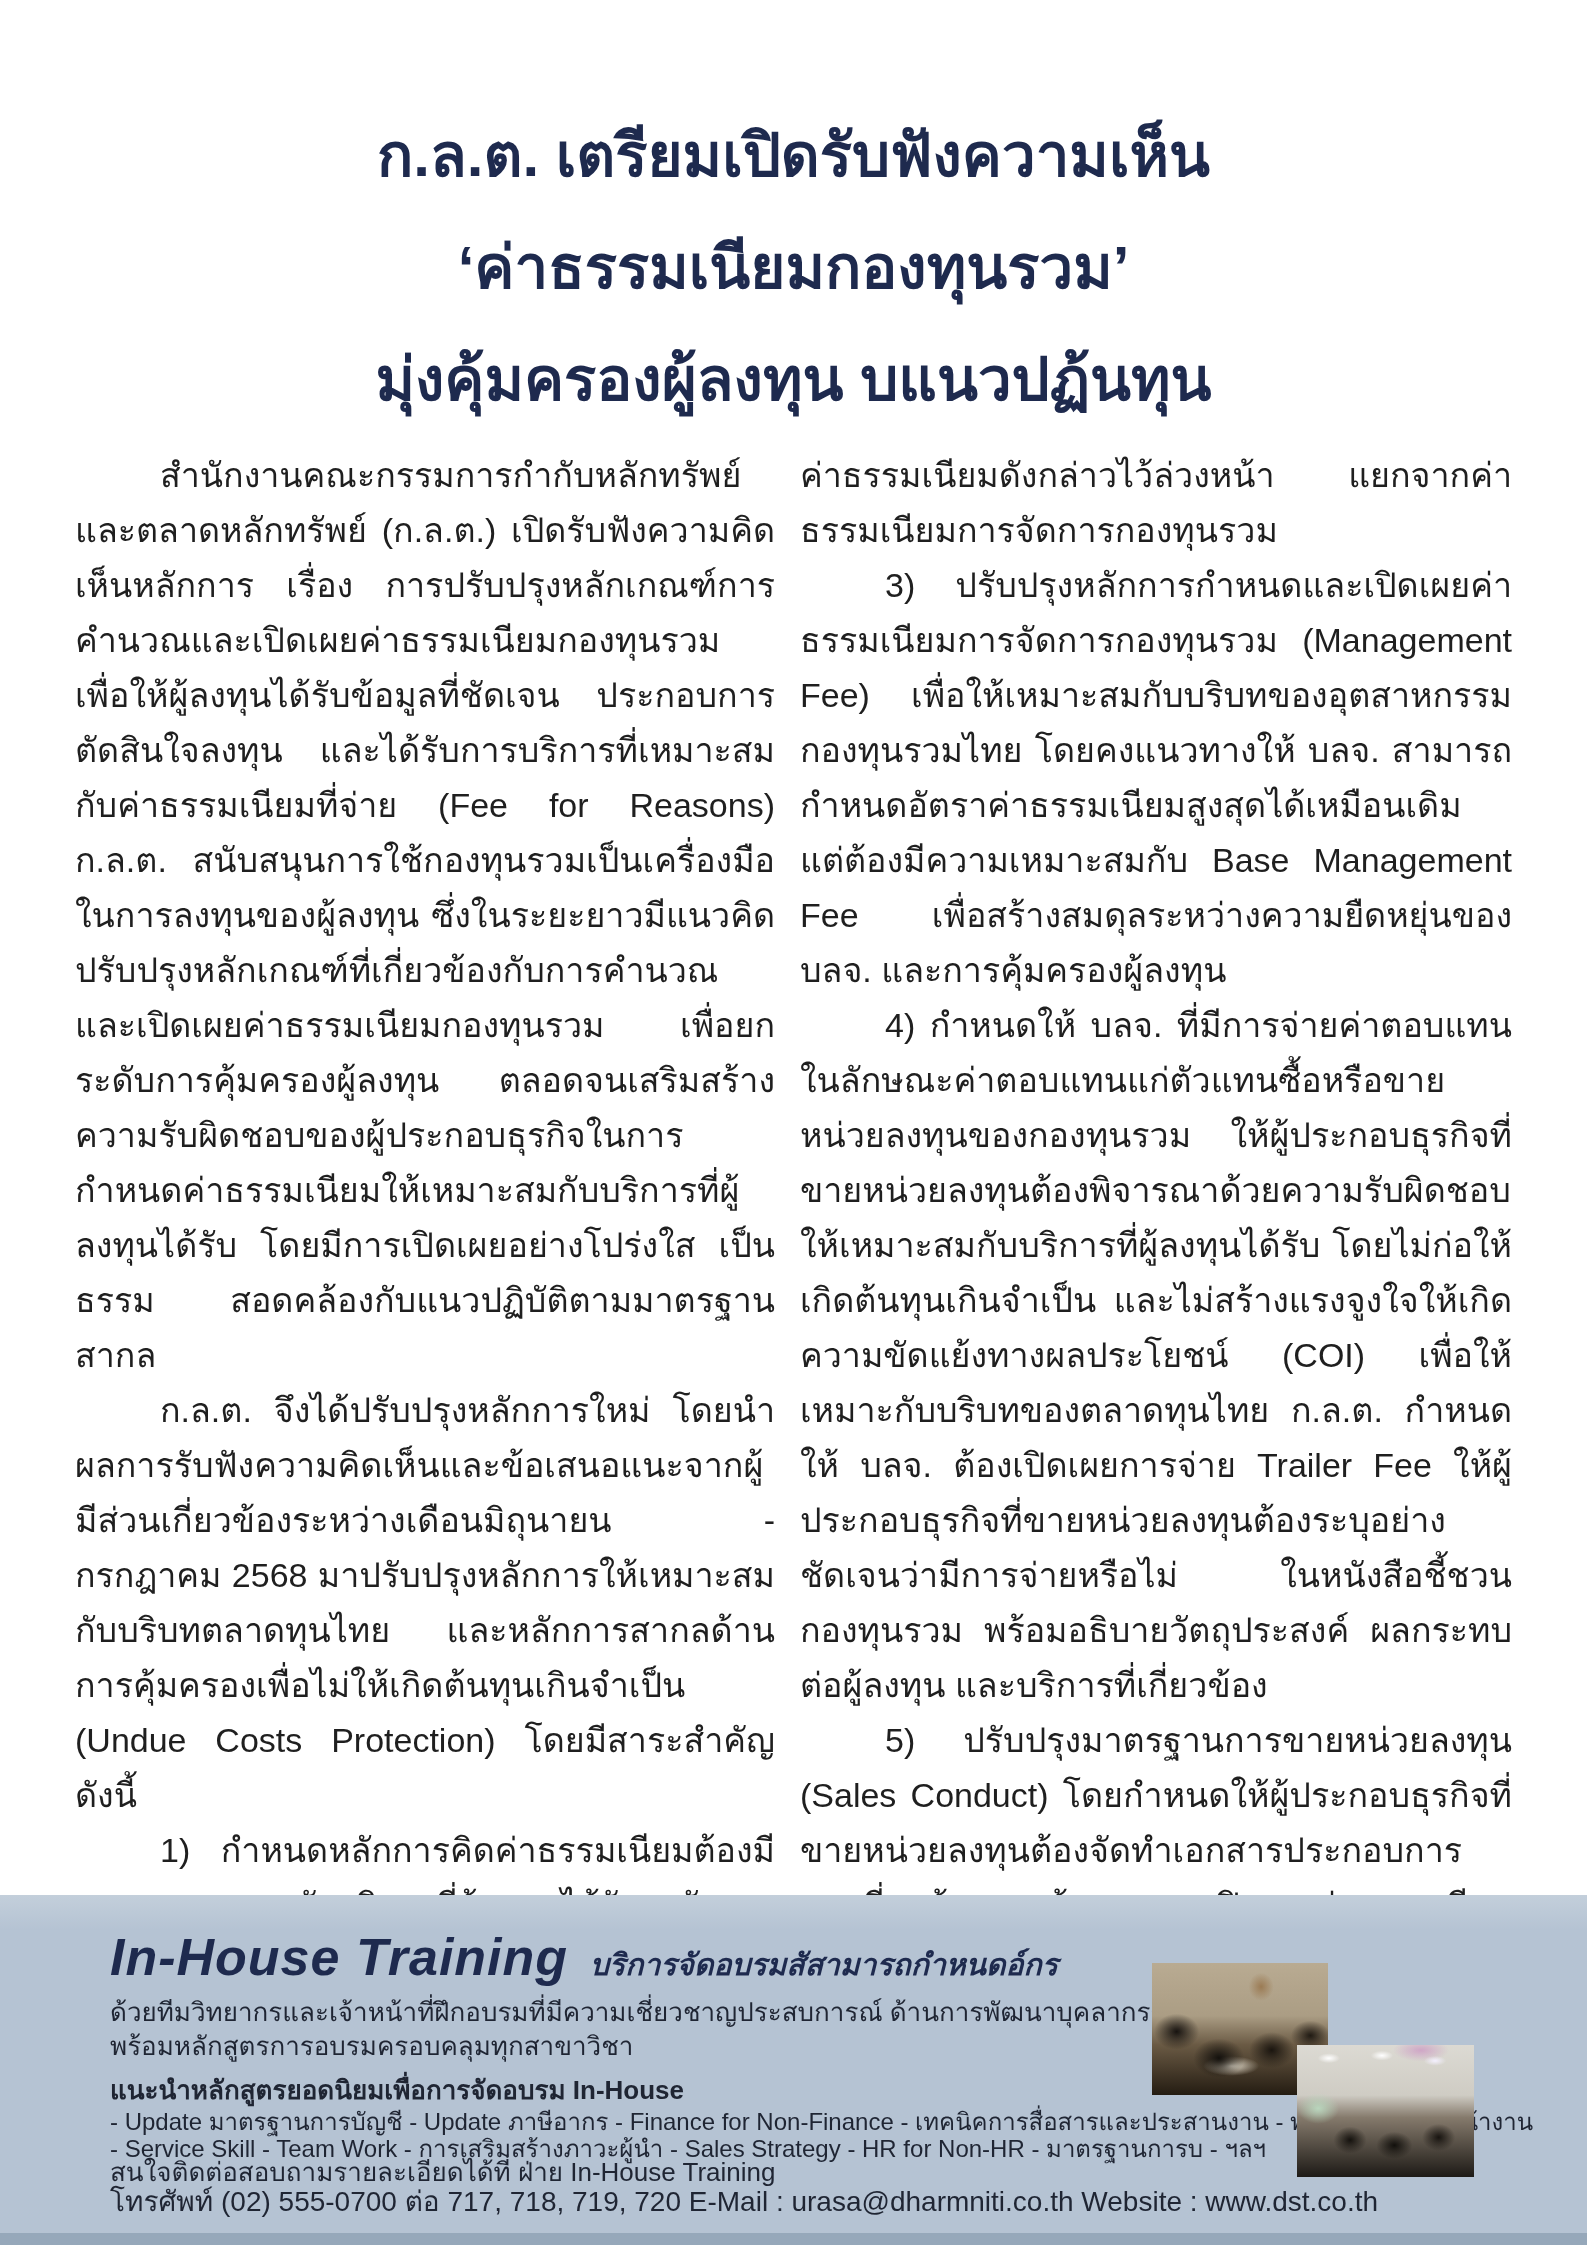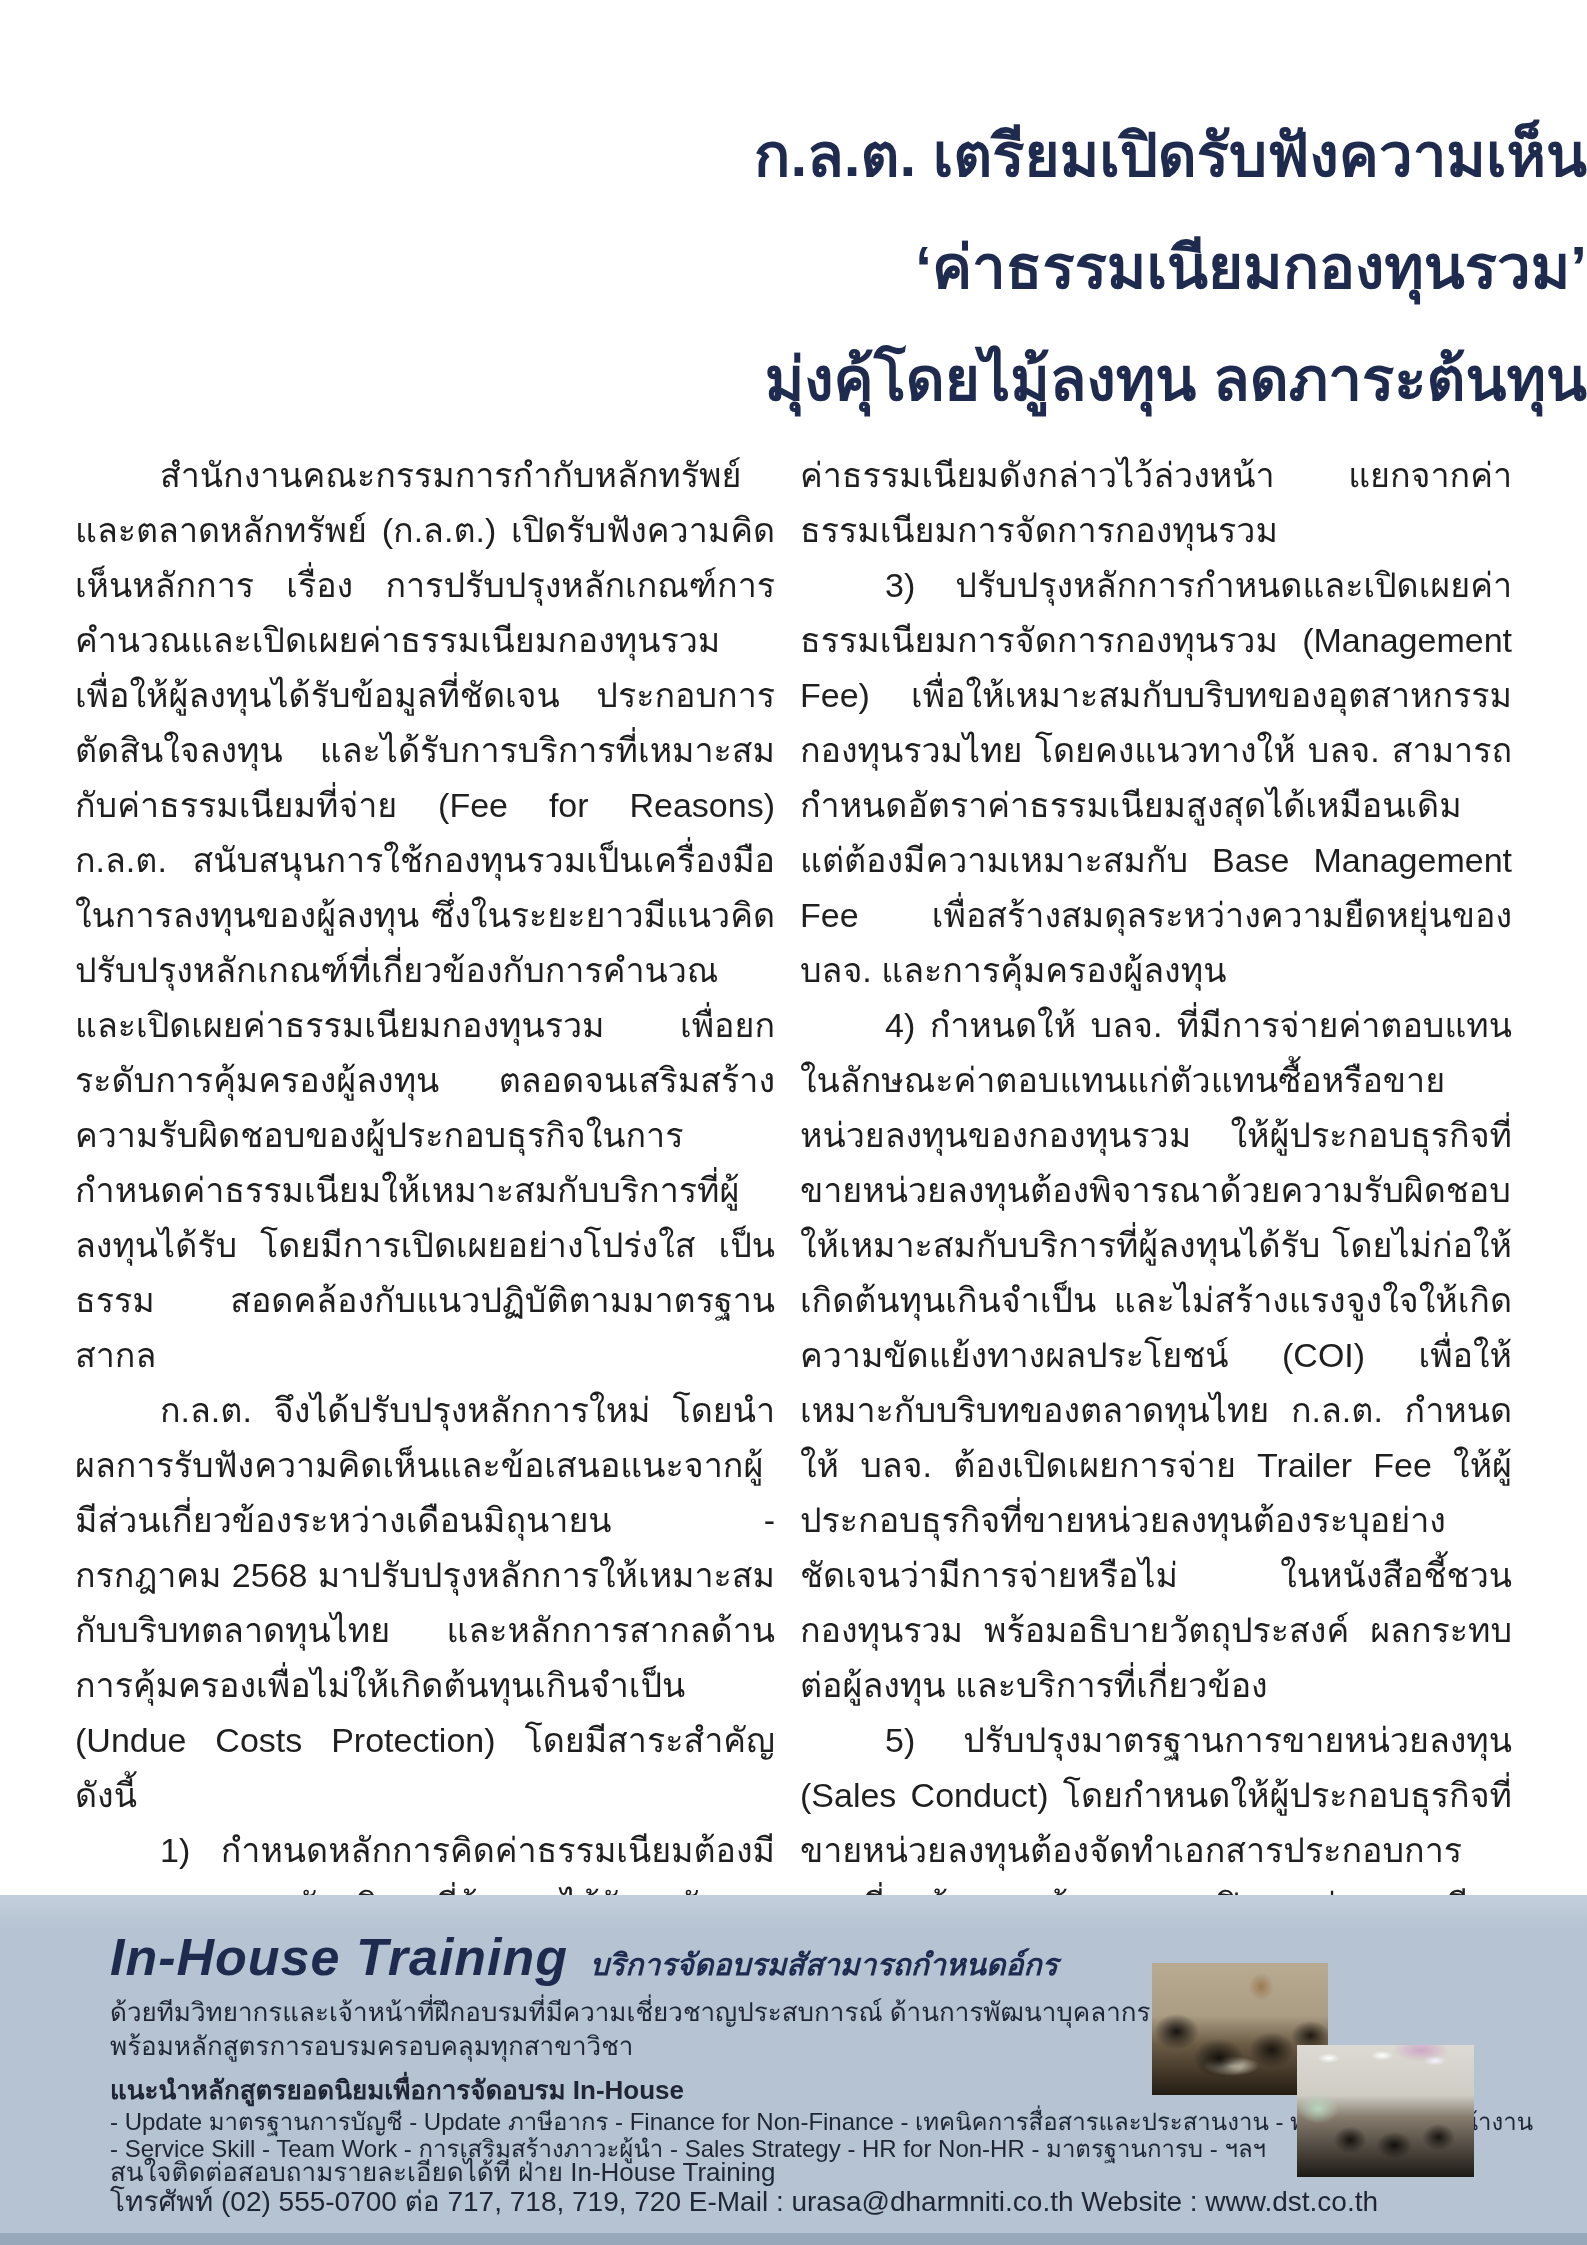--- a/index.html
+++ b/index.html
@@ -4,21 +4,21 @@
 <style>
   html,body{margin:0;padding:0;}
   body{background:#e8e8e8;font-family:"Liberation Sans","DejaVu Sans",sans-serif;}
   .page{
     position:relative;width:1587px;height:2245px;margin:0 auto;
     background:#ffffff;overflow:hidden;
   }
   
   .headline{
     position:absolute;top:100px;left:0;width:1587px;
-    text-align:right;font-weight:700;font-size:60px;line-height:112px;
+    text-align:center;font-weight:700;font-size:60px;line-height:112px;
     color:#1e2a4e;letter-spacing:0;
   }
   
   .col{
     position:absolute;top:448px;
     font-size:34px;line-height:55px;color:#1f1f1f;
     text-align:justify;
   }
   .col-left{left:75px;width:700px;}
   .col-right{left:800px;width:712px;}
@@ -79,21 +79,21 @@
   }
 </style>
 </head>
 <body>
 
 <div class="page">
 
   <div class="headline">
     <div>ก.ล.ต. เตรียมเปิดรับฟังความเห็น</div>
     <div>‘ค่าธรรมเนียมกองทุนรวม’</div>
-    <div>มุ่งคุ้โดยไมู้ลงทุน ลดภาระต้นทุน</div>
+    <div>มุ่งคุ้มครองผู้ลงทุน บแนวปฏ้นทุน</div>
   </div>
 
   <div class="col col-left">
     <p class="ind">สำนักงานคณะกรรมการกำกับหลักทรัพย์และตลาดหลักทรัพย์ (ก.ล.ต.) เปิดรับฟังความคิดเห็นหลักการ เรื่อง การปรับปรุงหลักเกณฑ์การคำนวณและเปิดเผยค่าธรรมเนียมกองทุนรวม เพื่อให้ผู้ลงทุนได้รับข้อมูลที่ชัดเจน ประกอบการตัดสินใจลงทุน และได้รับการบริการที่เหมาะสมกับค่าธรรมเนียมที่จ่าย (Fee for Reasons) ก.ล.ต. สนับสนุนการใช้กองทุนรวมเป็นเครื่องมือในการลงทุนของผู้ลงทุน ซึ่งในระยะยาวมีแนวคิดปรับปรุงหลักเกณฑ์ที่เกี่ยวข้องกับการคำนวณและเปิดเผยค่าธรรมเนียมกองทุนรวม เพื่อยกระดับการคุ้มครองผู้ลงทุน ตลอดจนเสริมสร้างความรับผิดชอบของผู้ประกอบธุรกิจในการกำหนดค่าธรรมเนียมให้เหมาะสมกับบริการที่ผู้ลงทุนได้รับ โดยมีการเปิดเผยอย่างโปร่งใส เป็นธรรม สอดคล้องกับแนวปฏิบัติตามมาตรฐานสากล</p>
     <p class="ind">ก.ล.ต. จึงได้ปรับปรุงหลักการใหม่ โดยนำผลการรับฟังความคิดเห็นและข้อเสนอแนะจากผู้มีส่วนเกี่ยวข้องระหว่างเดือนมิถุนายน - กรกฎาคม 2568 มาปรับปรุงหลักการให้เหมาะสมกับบริบทตลาดทุนไทย และหลักการสากลด้านการคุ้มครองเพื่อไม่ให้เกิดต้นทุนเกินจำเป็น (Undue Costs Protection) โดยมีสาระสำคัญ ดังนี้</p>
     <p class="ind">1) กำหนดหลักการคิดค่าธรรมเนียมต้องมีความเหมาะสมกับบริการที่ผู้ลงทุนได้รับ ชัดเจน เป็นธรรม โดยผู้ประกอบธุรกิจต้องมีกลไกกำกับดูแลและทบทวนโครงสร้างค่าธรรมเนียมอย่างน้อยปีละ 1 ครั้ง พร้อมกำหนดให้ผู้ดูแลผลประโยชน์มีบทบาททบทวนความเหมาะสม</p>
     <p class="ind">2) กำหนดให้การคิดค่าธรรมเนียมเป็นไปตามผลการดำเนินงานเพื่อสร้างแรงจูงใจให้บริษัทหลักทรัพย์จัดการลงทุน (บลจ.) สร้างผลตอบแทนที่ดีแก่ผู้ลงทุน ซึ่งจะทำได้ต่อเมื่อมีการกำหนด</p>
   </div>
 
   <div class="col col-right">

